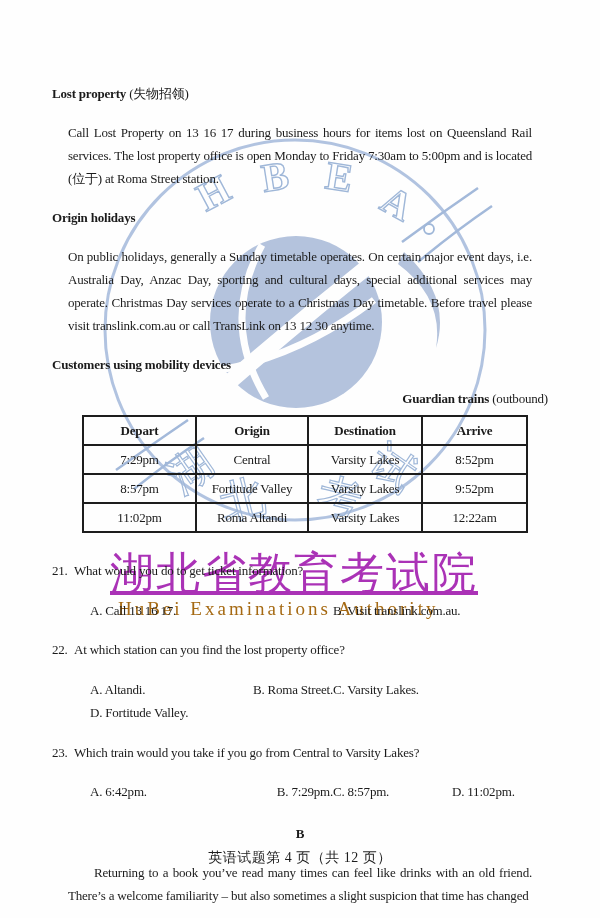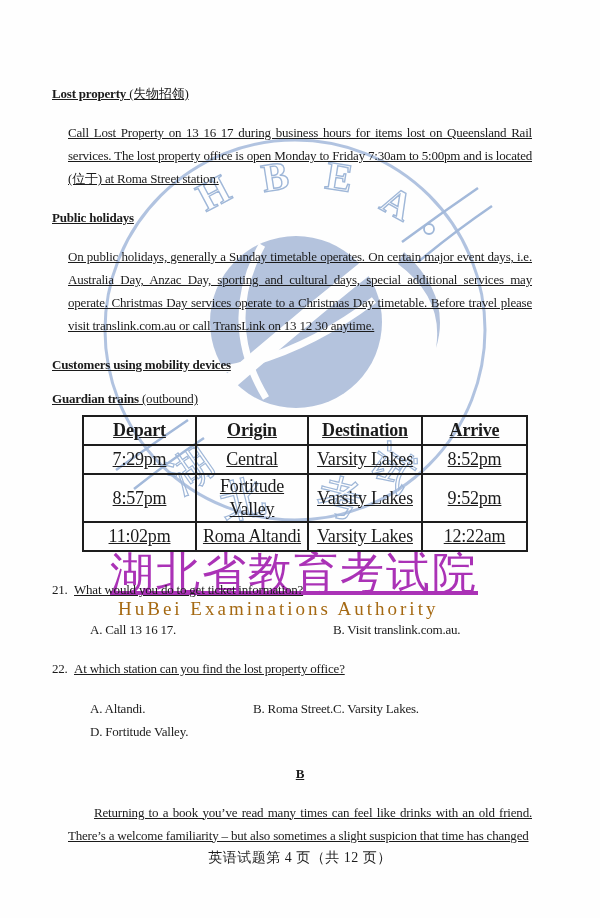--- a/index.html
+++ b/index.html
@@ -31,39 +31,39 @@
   }
   .wm-arc-char{
     font-family:"Liberation Serif","DejaVu Serif",serif;
     font-size:44px;
     fill:none;stroke:#9fb7d8;stroke-width:1.2px;
   }
   
   .content{
     position:absolute;inset:0;z-index:1;
     padding:82px 52px 8px 52px;
-    font-size:13px;line-height:23px;letter-spacing:-0.2px;text-decoration:underline;
+    font-size:13px;line-height:23px;letter-spacing:-0.2px;
   }
   .heading{font-weight:bold;}
   .heading .note{font-weight:normal;}
   .para{text-align:justify;margin:16px;}
   .mt3{margin-top:3px;}
-  .tbl-title{margin-top:11px;text-align:left;}
+  .tbl-title{margin-top:11px;text-align:right;}
   .tbl-title .bold{font-weight:bold;}
   table.trains{
     border-collapse:collapse;
     margin:5px 0 0 30px;
     width:446px;
     background:transparent;
   }
   table.trains td,table.trains th{
     border:2px solid #1d1d1d;
     height:27px;padding:0;
     text-align:center;vertical-align:middle;
-    font-size:18px;font-weight:normal;letter-spacing:-0.2px;
+    font-size:13px;font-weight:normal;letter-spacing:-0.2px;
   }
   table.trains th{font-weight:bold;}
   .questions{margin-top:26px;line-height:23.5px;}
   .question{padding-left:22px;}
   .qnum{display:inline-block;width:22px;margin-left:-22px;}
   .opts{margin:16px;}
   .opt{display:inline-block;}
   .w243{width:243px;}
   .w125{width:125px;}
   .w118{width:118px;text-align:right;}
@@ -116,21 +116,21 @@
     </svg>
     <div class="wm-cn">湖北省教育考试院</div>
     <div class="wm-en">HuBei Examinations Authority</div>
   </div>
 
   <div class="content">
 
     <div class="heading"><span>Lost property</span><span class="note"> (失物招领)</span></div>
     <p class="para">Call Lost Property on 13 16 17 during business hours for items lost on Queensland Rail services. The lost property office is open Monday to Friday 7:30am to 5:00pm and is located (位于) at Roma Street station.</p>
 
-    <div class="heading mt3">Public holidays</div>
+    <div class="heading mt3">Origin holidays</div>
     <p class="para">On public holidays, generally a Sunday timetable operates. On certain major event days, i.e. Australia Day, Anzac Day, sporting and cultural days, special additional services may operate. Christmas Day services operate to a Christmas Day timetable. Before travel please visit translink.com.au or call TransLink on 13 12 30 anytime.</p>
 
     <div class="heading mt3">Customers using mobility devices</div>
 
     <div class="tbl-title"><span class="bold">Guardian trains</span><span> (outbound)</span></div>
 
     <table class="trains">
       <tbody>
           <tr>
         <th style="width:111px">Depart</th>
@@ -168,20 +168,26 @@
         </div>
       </div>
 
       <div class="question">
         <span class="qnum">22.</span><span>At which station can you find the lost property office?</span>
         <div class="opts">
           <span class="opt w125">A. Altandi.</span><span class="opt w118">B. Roma Street.</span><span class="opt w119">C. Varsity Lakes.</span><span class="opt">D. Fortitude Valley.</span>
         </div>
       </div>
 
+      <div class="question">
+        <span class="qnum">23.</span><span>Which train would you take if you go from Central to Varsity Lakes?</span>
+        <div class="opts">
+          <span class="opt w125">A. 6:42pm.</span><span class="opt w118">B. 7:29pm.</span><span class="opt w119">C. 8:57pm.</span><span class="opt">D. 11:02pm.</span>
+        </div>
+      </div>
 
     </div>
 
     <div class="sec-b">
       <div class="sec-b-label">B</div>
       <p class="para">Returning to a book you’ve read many times can feel like drinks with an old friend. There’s a welcome familiarity – but also sometimes a slight suspicion that time has changed</p>
     </div>
 
   </div>
 

